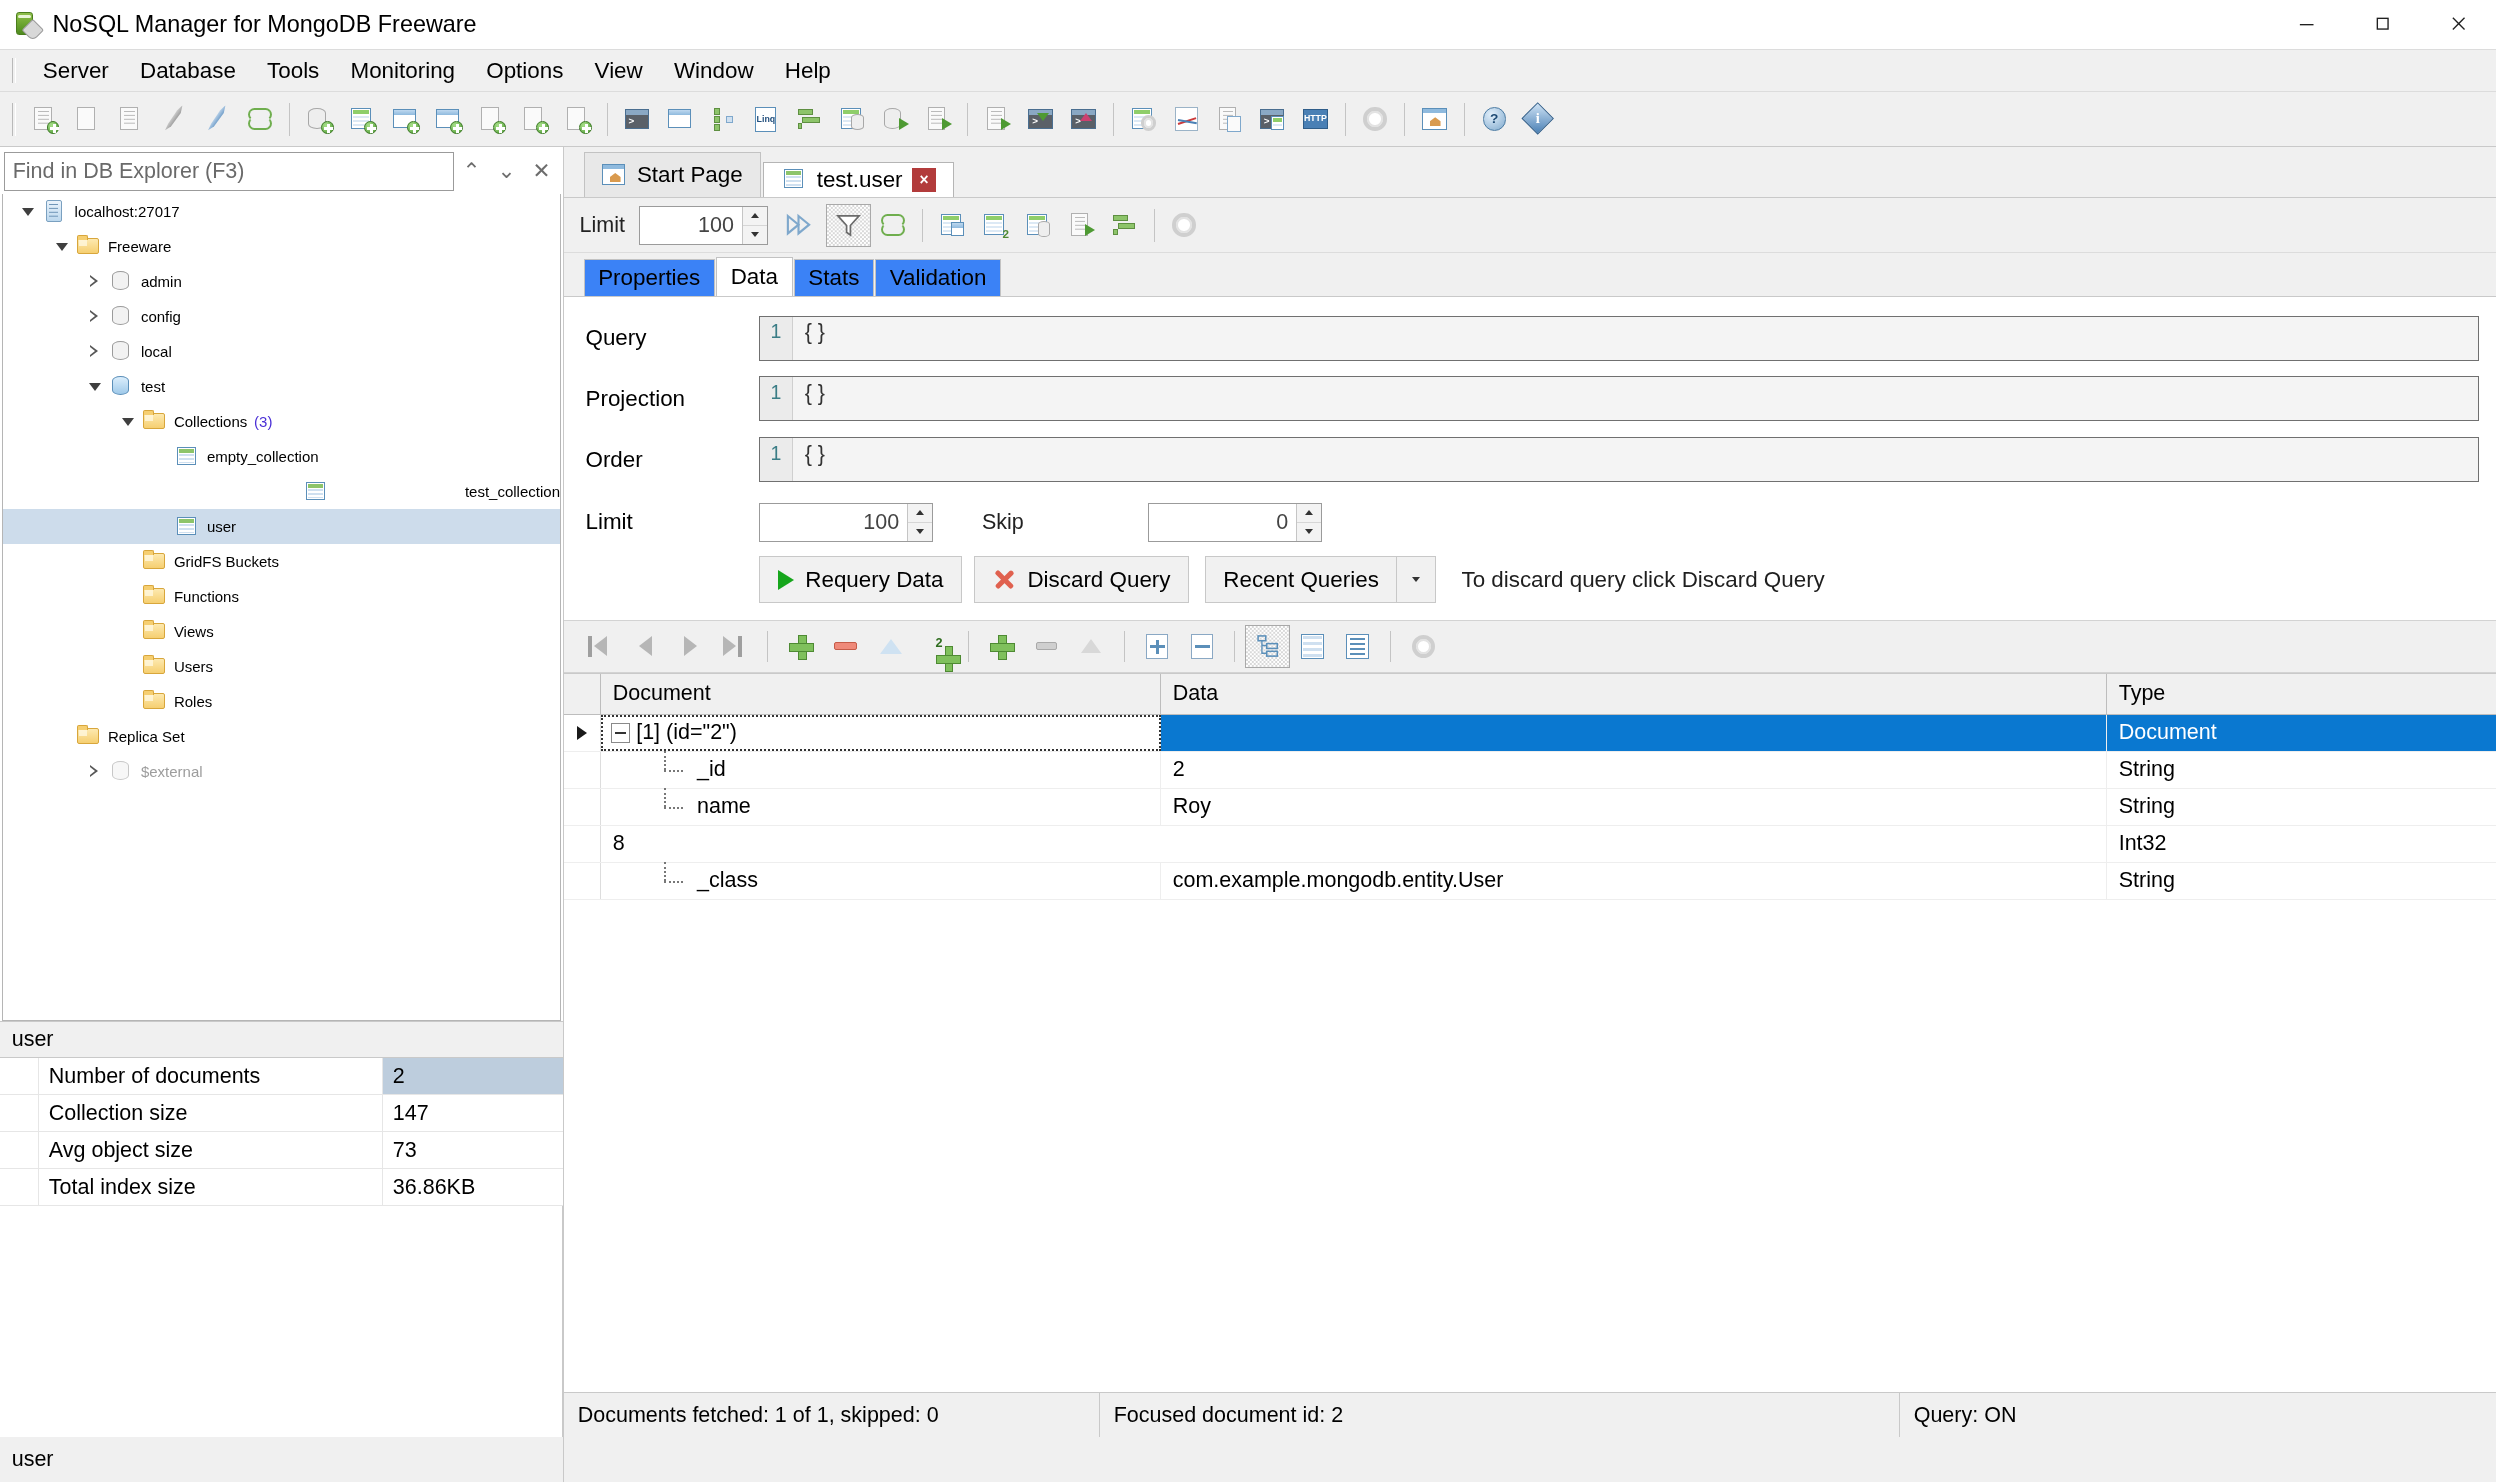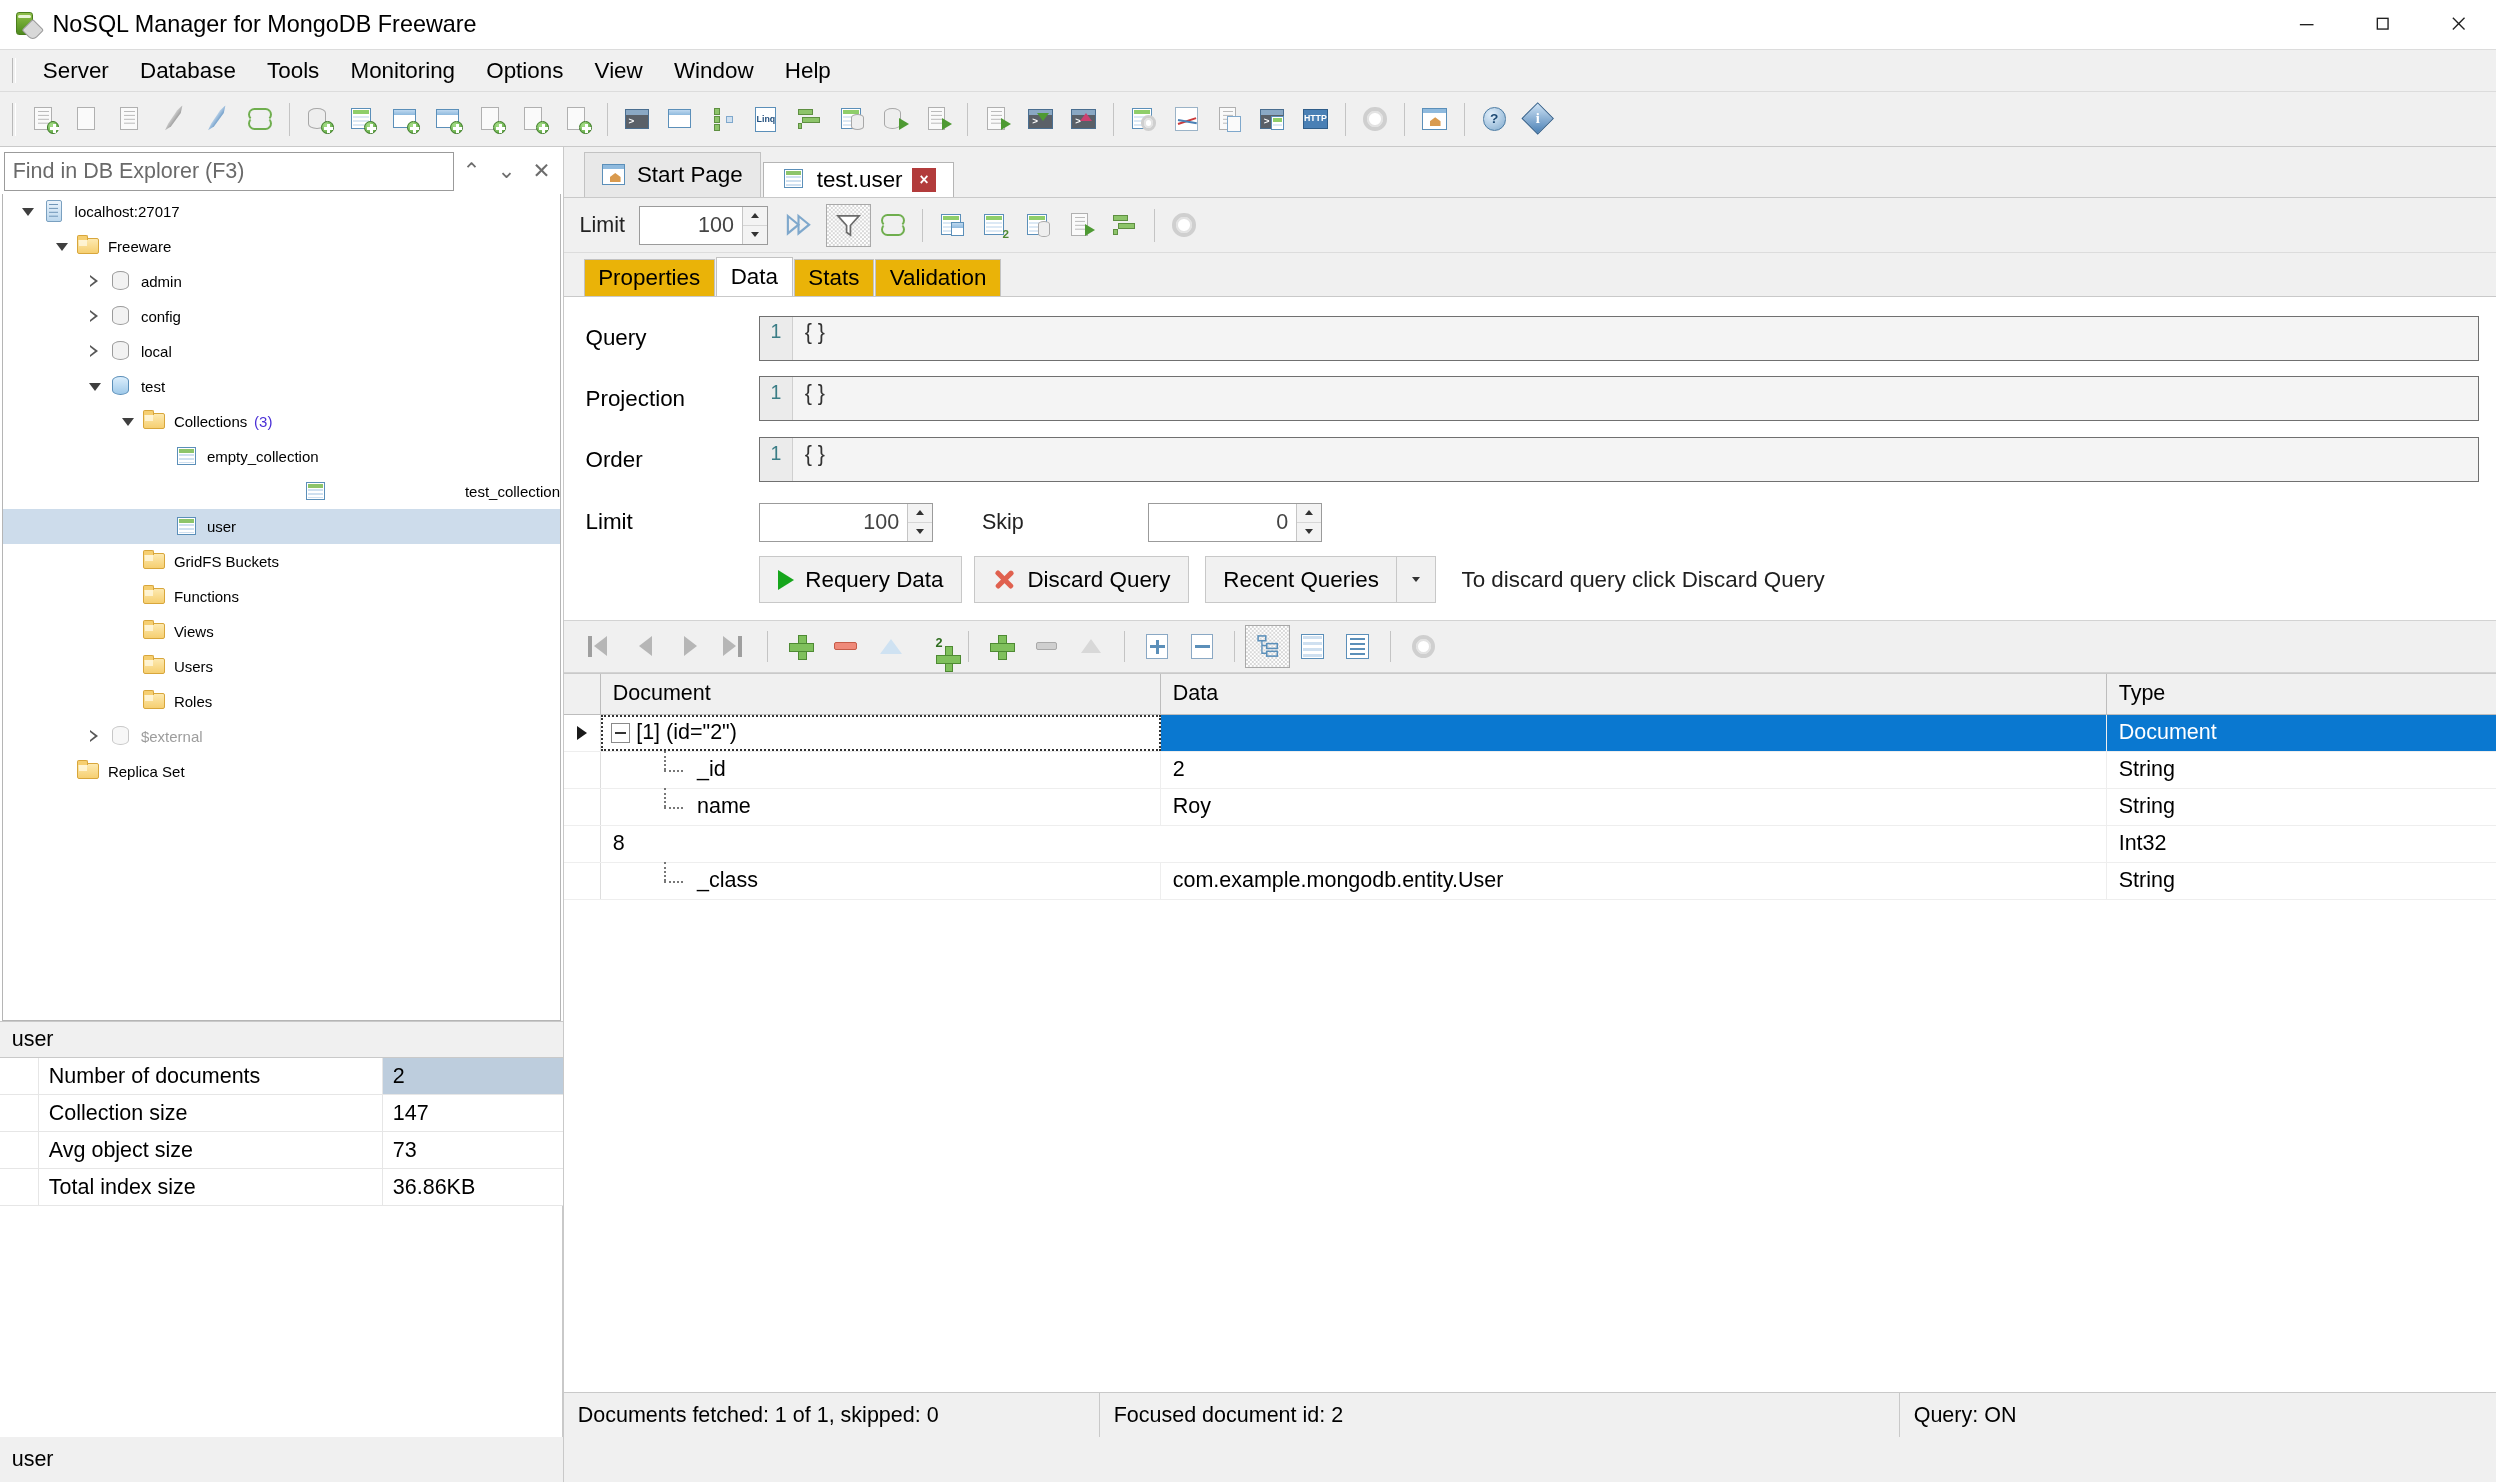--- a/index.html
+++ b/index.html
@@ -205,21 +205,21 @@
   .spin .val { flex:1 1 auto; text-align:right; padding-right:7.8px; font-size:21.5px; color:#444;}
   .spin .btns { width: 25px; border-left:1px solid #c5c5c5; display:flex; flex-direction:column; height:100%;}
   .spin .btns div{ flex:1 1 auto; display:flex; align-items:center; justify-content:center;
      background:#f3f3f3;}
   .spin .btns div:first-child{ border-bottom:1px solid #d6d6d6;}
   .caret-up{width:0;height:0;border-left:4.9px solid transparent;border-right:4.9px solid transparent;border-bottom:5.9px solid #333;}
   .caret-dn{width:0;height:0;border-left:4.9px solid transparent;border-right:4.9px solid transparent;border-top:5.9px solid #333;}
 
   .subtabs { height: 43px; display:flex; align-items:flex-end; padding-left:19.5px; background:#f0f0f0;}
   .stab { height:37px; display:flex; align-items:center; padding:0 13.7px; font-size:22.4px;
-     background:#eab308; border:1px solid #c2c2c2; border-bottom:none; margin-right:1px;}
+     background:#3b82f6; border:1px solid #c2c2c2; border-bottom:none; margin-right:1px;}
   .stab.active{ background:#ffffff; height:39px;}
 
   .qpanel { background:#ffffff; padding: 15.6px 0 9.8px 0; border-top:1px solid #c9c9c9;}
   .qrow { display:flex; align-items:center; height:51px; margin-bottom: 9.8px;}
   .qlabel { width: 195px; flex:0 0 auto; text-align:left; padding-left: 21.5px; font-size:22.4px;}
   .qedit { flex:1 1 auto; height: 45px; border:1px solid #707070; background:#f4f4f4; display:flex;
      margin-right: 17.6px; min-width:0;}
   .qgutter { width: 33px; flex:0 0 auto; background:#ebebeb; border-right:1px solid #cfcfcf;
      display:flex; align-items:flex-start; justify-content:center; font-size:19.5px; color:#3b7d86; padding-top:3.9px;}
   .qtext { flex:1 1 auto; padding: 3.9px 11.7px; font-size:21.5px; color:#333; }
@@ -685,35 +685,35 @@
           </span>
           <span class="tlabel">Users</span>
         </div>
         <div class="tnode" style="padding-left: 111px;">
           <span class="tw"></span>
           <span class="tico">
             <i class="ic-folder"></i>
           </span>
           <span class="tlabel">Roles</span>
         </div>
+        <div class="tnode" style="padding-left: 45px;">
+          <span class="tw"></span>
+          <span class="tico">
+            <i class="ic-folder"></i>
+          </span>
+          <span class="tlabel">Replica Set</span>
+        </div>
         <div class="tnode" style="padding-left: 78px;">
           <span class="tw">
             <i class="arrow-e-hollow"></i>
           </span>
           <span class="tico">
             <i class="ic-db dim"></i>
           </span>
           <span class="tlabel dim">$external</span>
-        </div>
-        <div class="tnode" style="padding-left: 45px;">
-          <span class="tw"></span>
-          <span class="tico">
-            <i class="ic-folder"></i>
-          </span>
-          <span class="tlabel">Replica Set</span>
         </div>
       </div>
 
     <div class="lp-header">user</div>
     <div class="lp-grid" id="props-host">
         <div class="lp-row">
           <div class="lp-gut"></div>
           <div class="lp-name">Number of documents</div>
           <div class="lp-val hl">2</div>
         </div>

